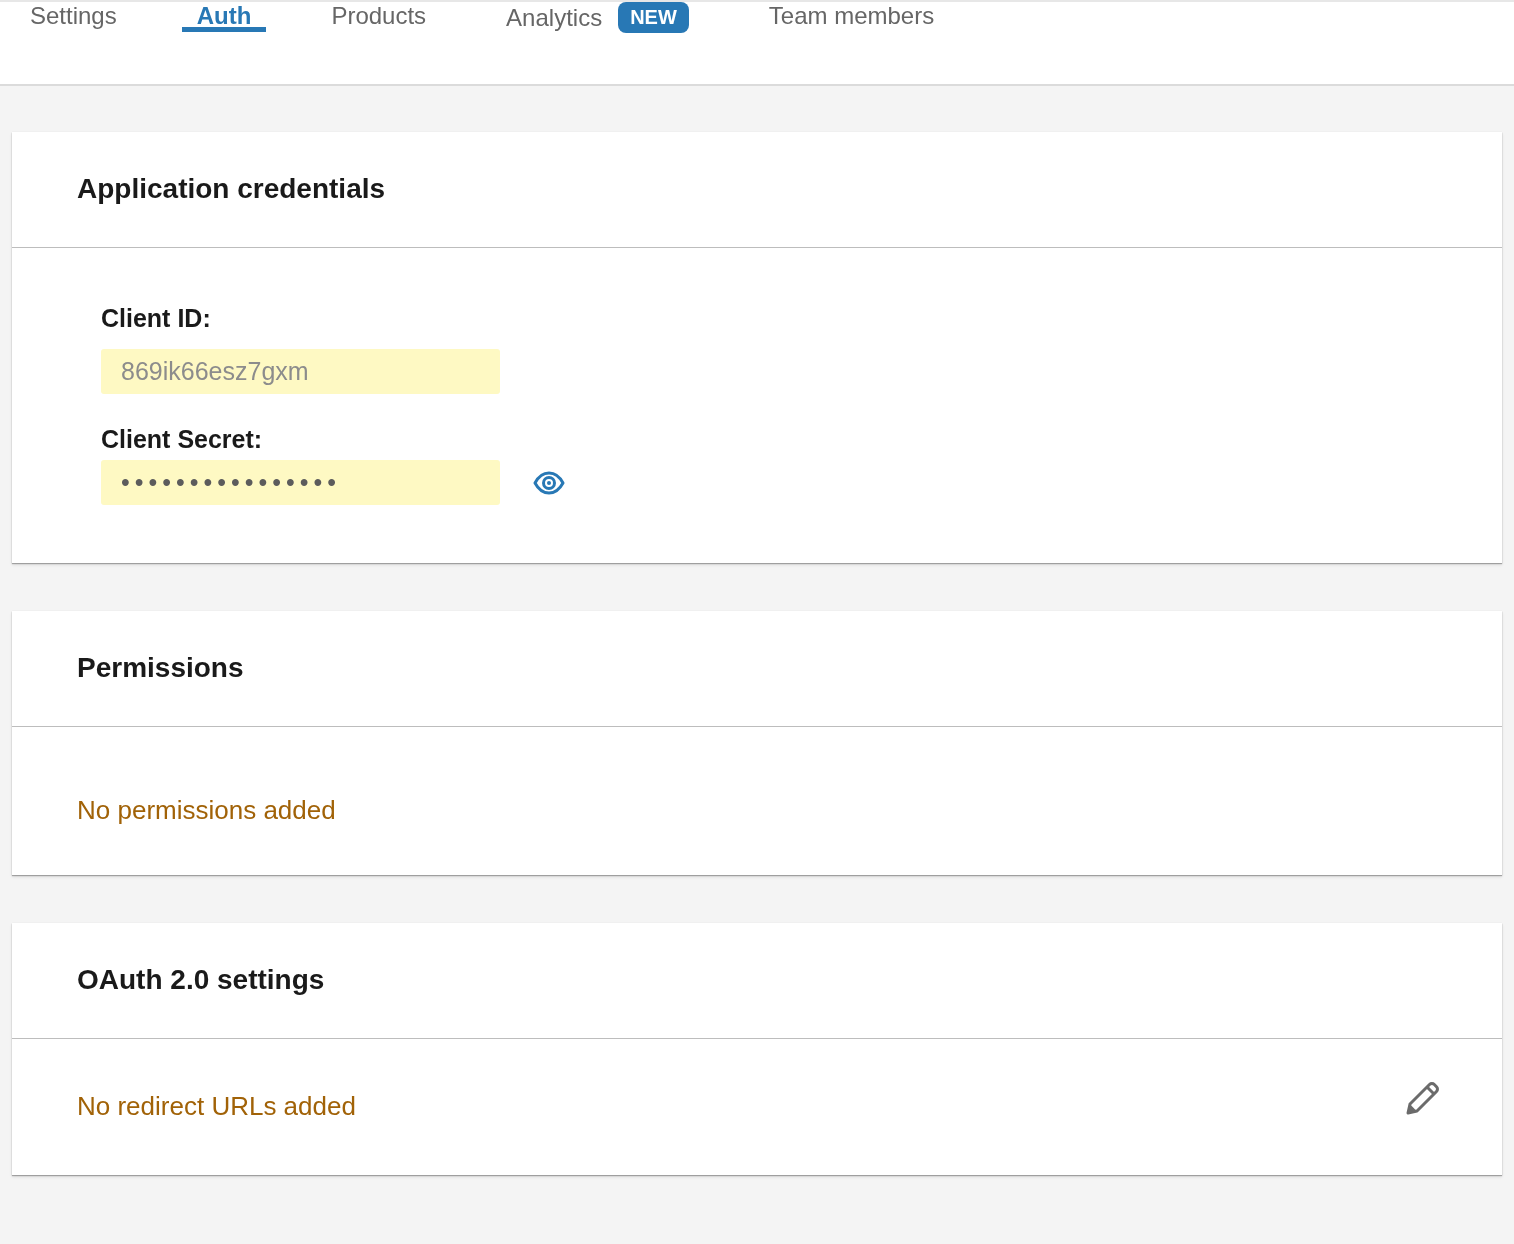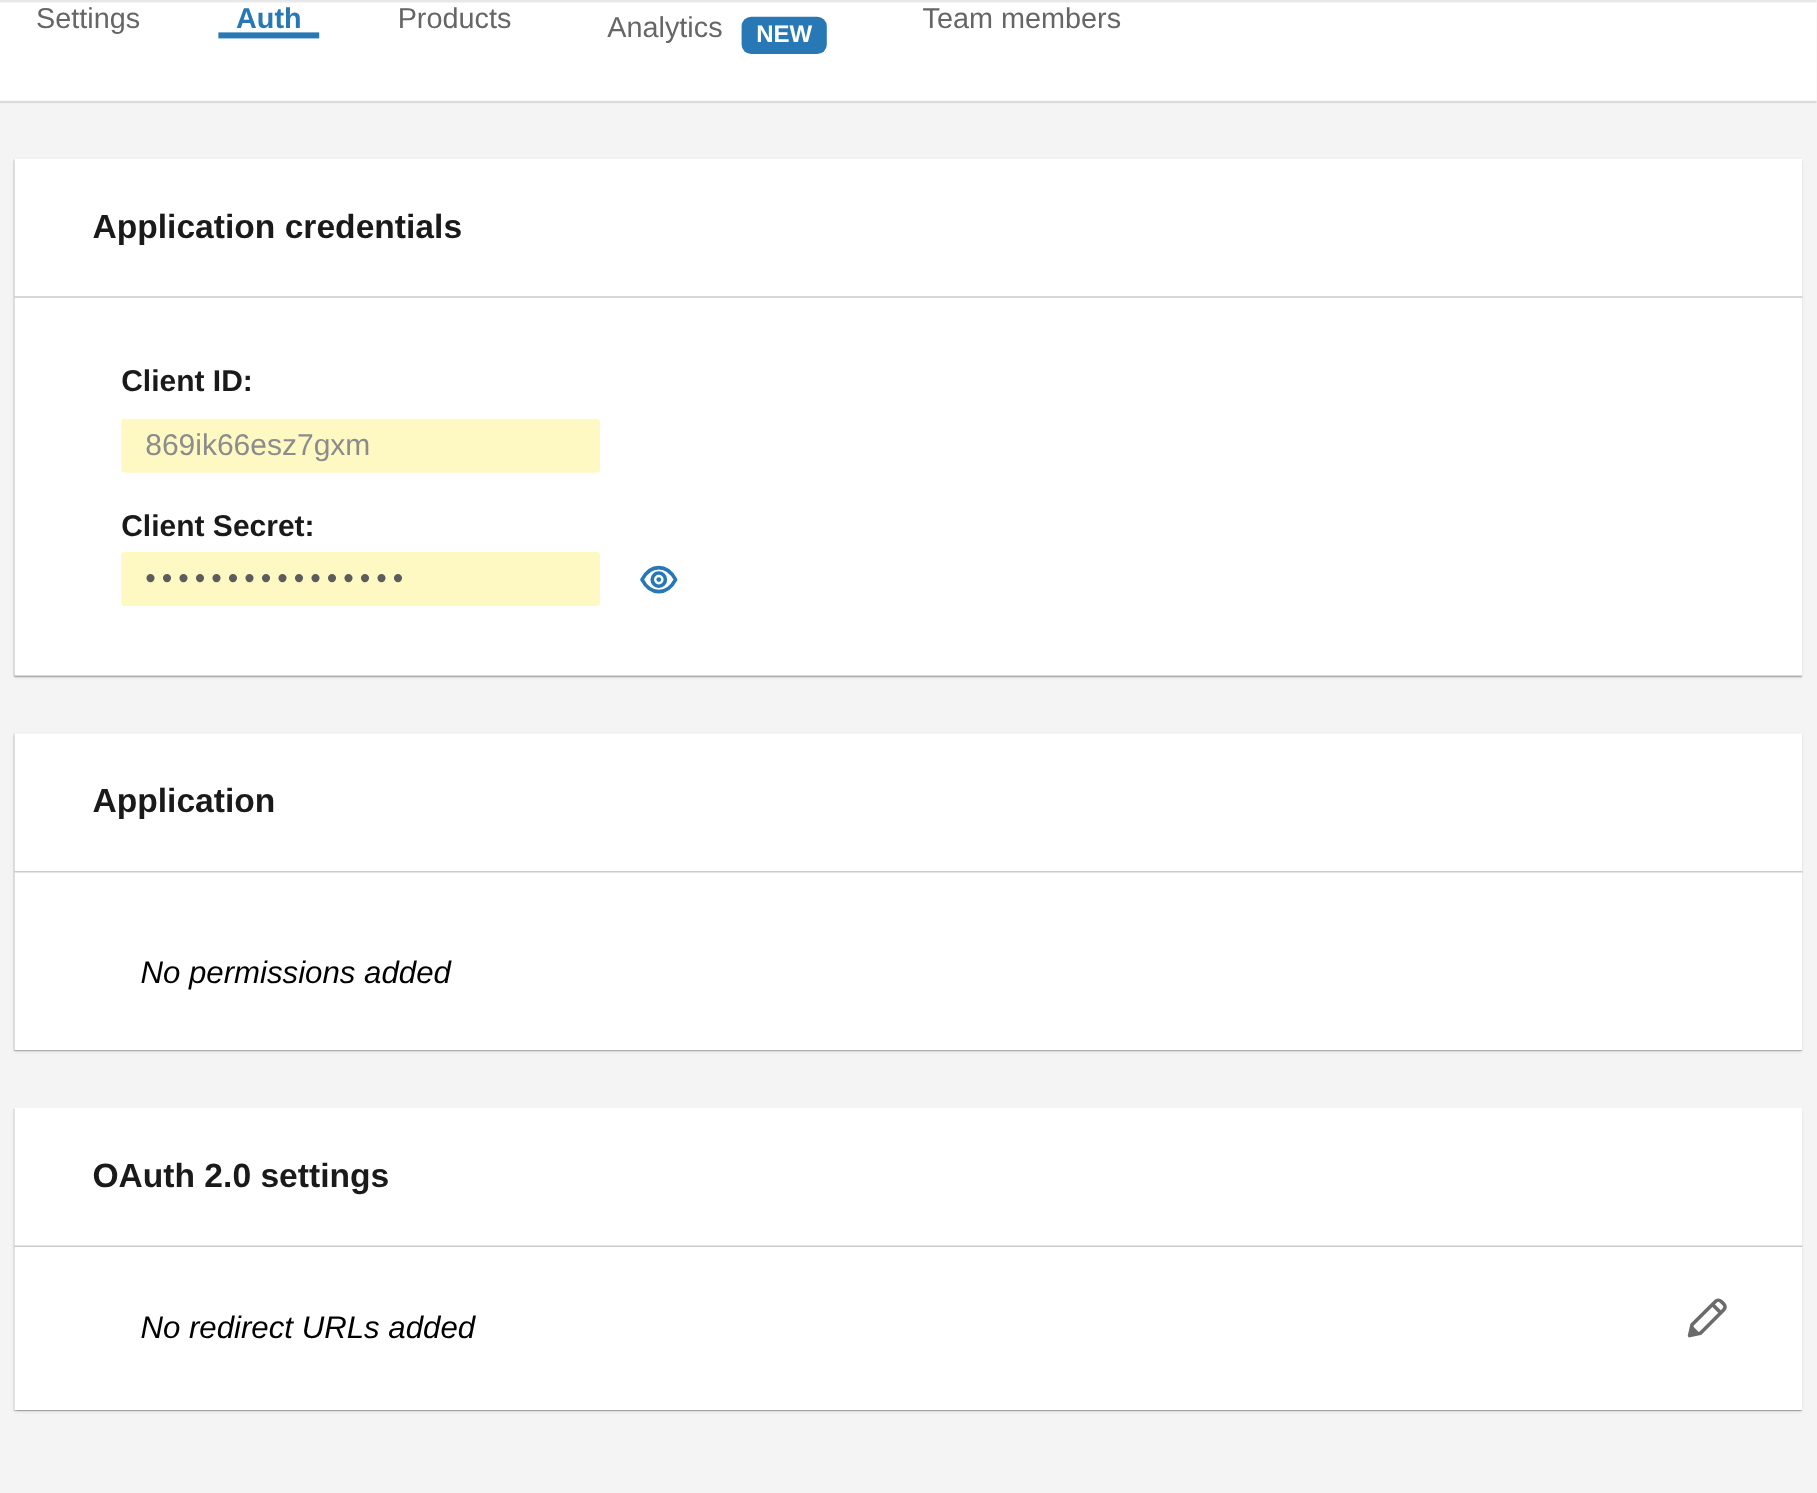--- a/index.html
+++ b/index.html
@@ -44,21 +44,20 @@
   }
   .badge {
     background: #2878b5;
     color: #ffffff;
     font-size: 20px;
     font-weight: bold;
     line-height: 1;
     padding: 5px 12px 6px;
     border-radius: 8px;
     margin-left: 16px;
-    margin-top: 12px;
   }
 
   
   .content {
     padding: 46px 12px 14px;
     display: flex;
     flex-direction: column;
     gap: 48px;
   }
   .card {
@@ -116,24 +115,22 @@
     cursor: pointer;
     background: none;
     border: none;
     padding: 0;
   }
 
   
   .perm-body { padding: 68px 65px 50px; }
   .empty-text {
     font-size: 26px;
-    font-style: italic;
-    color: #000000;
+    color: #a16207;
     line-height: 30px;
-    margin-left: 40px;
   }
 
   
   .oauth-body { padding: 52px 65px 54px; position: relative; }
   .oauth-body .field-label { margin: 0 0 17px; }
   .edit-btn {
     position: absolute;
     top: 36px;
     right: 58px;
     width: 46px;
@@ -196,21 +193,21 @@
             </svg>
           </span>
         </button>
       </div>
 
     </div>
   </section>
 
   <section class="card">
     <div class="card-header">
-      <h2 class="card-title">Application</h2>
+      <h2 class="card-title">Permissions</h2>
     </div>
     <div class="perm-body">
       <span class="empty-text">No permissions added</span>
     </div>
   </section>
 
   <section class="card">
     <div class="card-header">
       <h2 class="card-title">OAuth 2.0 settings</h2>
     </div>

